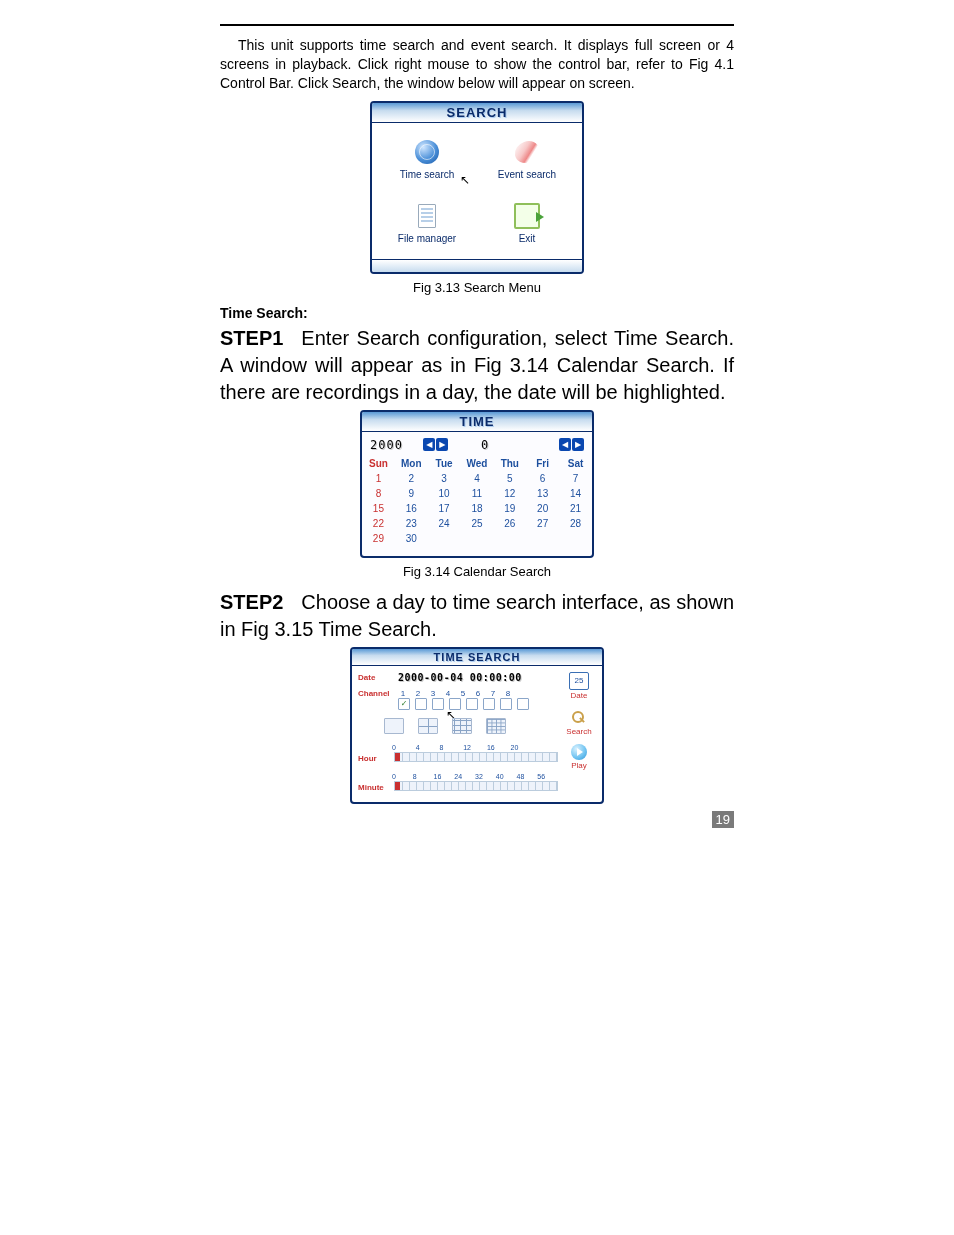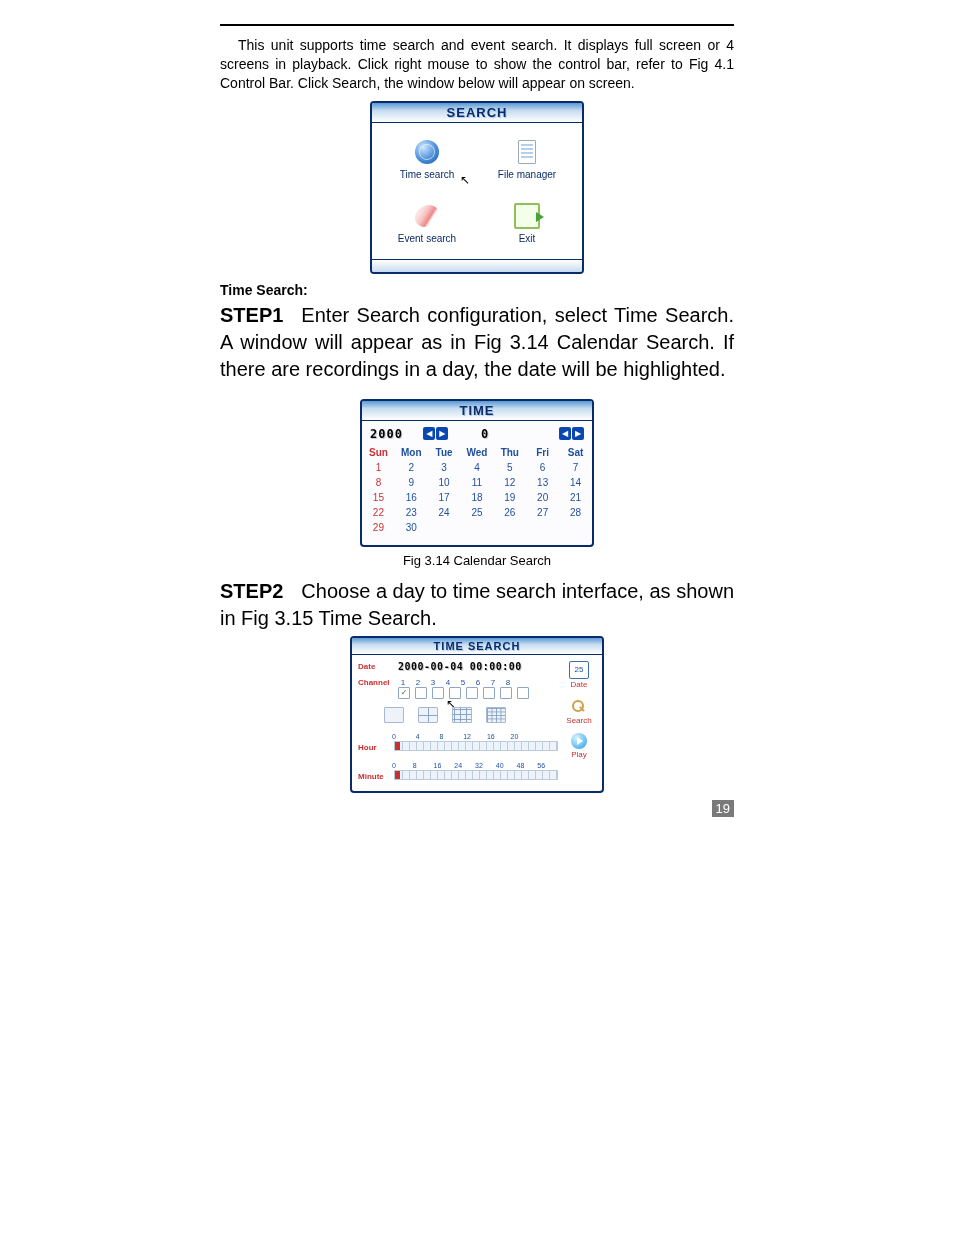--- a/index.html
+++ b/index.html
@@ -111,21 +111,21 @@
   .cursor { position:absolute; font-size:12px; color:#000; }
   .fig-search .footer {
     border-top: 1px solid #0a2b6a;
     height: 12px;
     background: linear-gradient(#fff,#c7dcef);
   }
 
   
   .fig-time {
     width: 230px;
-    margin: 16px auto 4px auto;
+    margin: 4px auto 4px auto;
     border: 2px solid #0a2b6a;
     border-radius: 4px;
     overflow: hidden;
     background:#fcfcff;
   }
   .fig-time .title-bar {
     border-bottom: 1px solid #0a2b6a;
     text-align: center;
     font-weight: bold;
     color: #0a2b6a;
@@ -134,21 +134,21 @@
     background: linear-gradient(#5a9ad6,#c7dcef 40%,#fff);
     text-shadow: 1px 1px 0 #aecdf0;
     letter-spacing: 1px;
   }
   .fig-time .controls {
     display:flex;
     align-items:center;
     gap:4px;
     padding:6px 8px 4px 8px;
   }
-  .num-box { font-family: monospace; font-size:12px; letter-spacing:1px; color:#000; font-weight:bold; text-shadow:1px 1px 0 #ccc;}
+  .num-box { font-family: monospace; font-size:12px; letter-spacing:1px; color:#000; font-weight:normal; text-shadow:1px 1px 0 #ccc;}
   .arrows { display:flex; gap:1px; }
   .arrow-btn { width:12px; height:13px; background:#0a47b0; color:#fff; font-size:8px; display:flex; align-items:center; justify-content:center; border-radius:2px; line-height:1;}
   .cal {
     width:100%;
     border-collapse: collapse;
     table-layout: fixed;
     font-size:10px;
     color:#1d4f9e;
   }
   .cal th, .cal td { text-align:center; padding:2px 0; }
@@ -225,39 +225,40 @@
     <div class="grid">
       <div class="cell">
         <div class="ico">
             <div class="ico-globe"></div>
           </div>
         <span>Time search</span>
         <span class="cursor" style="right:6px; bottom:4px;">↖</span>
       </div>
       <div class="cell">
         <div class="ico">
-            <div class="ico-file"></div>
-          </div>
-        <span>File manager</span>
+            <div class="ico-feather"></div>
+          </div>
+        <span>Event search</span>
       </div>
       <div class="cell">
         <div class="ico">
-            <div class="ico-feather"></div>
-          </div>
-        <span>Event search</span>
+            <div class="ico-file"></div>
+          </div>
+        <span>File manager</span>
       </div>
       <div class="cell">
         <div class="ico">
             <div class="ico-exit"></div>
           </div>
         <span>Exit</span>
       </div>
     </div>
     <div class="footer"></div>
   </div>
+  <div class="caption">Fig 3.13    Search Menu</div>
 
   <div class="sub-head">Time Search:</div>
 
   <div class="step-row">
     <span class="step-label">STEP1</span><span>Enter Search configuration, select Time Search. A window will appear as in Fig 3.14 Calendar Search. If there are recordings in a day, the date will be highlighted.</span>
   </div>
 
   <div class="fig-time">
     <div class="title-bar">TIME</div>
     <div class="controls">

